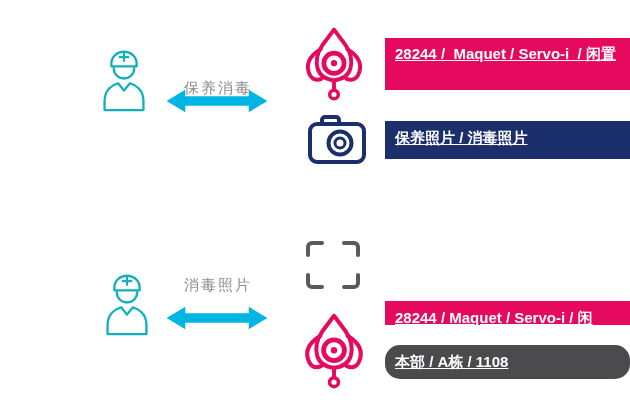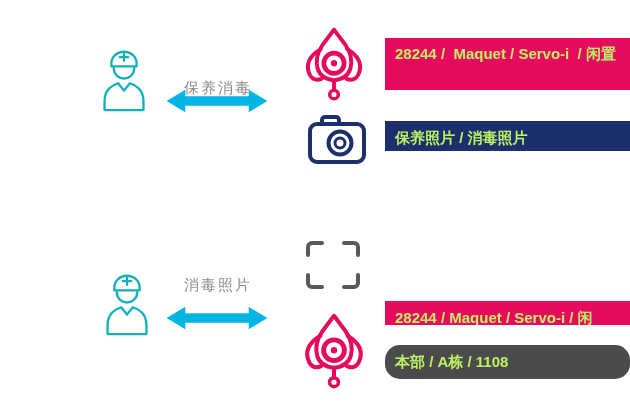--- a/index.html
+++ b/index.html
@@ -42,32 +42,33 @@
 
   .camera { left: 307px; top: 112px; width: 60px; height: 54px; color: var(--navy, #1b2f6d); }
   .scan   { left: 304px; top: 239px; width: 58px; height: 52px; color: var(--scan-gray, #58595b); }
 
   .tag {
     position: absolute;
     left: 385px;
     width: 245px;
     box-sizing: border-box;
     padding: 7px 10px;
-    color: #bef264;
+    color: #ffffff;
     font-size: 15px;
     font-weight: bold;
     line-height: 20px;
     white-space: pre-wrap;
+    text-decoration: underline;
   }
   .tag-pink { background: var(--pink, #e60a5e); }
   .tag-navy { background: var(--navy, #1b2f6d); }
   .tag-gray { background: var(--dark-gray, #4b4b4d); }
 
   .tag-device-top    { top: 38px;  min-height: 52px; padding-top: 6px; padding-bottom: 6px; }
-  .tag-photos        { top: 121px; height: 30px; }
+  .tag-photos        { top: 121px; height: 38px; }
   .tag-device-bottom { top: 301px; height: 24px; white-space: nowrap; overflow: hidden; }
   .tag-location      { top: 345px; height: 34px; border-radius: 15px; }
 </style>
 </head>
 <body>
 
 <div class="canvas">
 
   <section>
 

